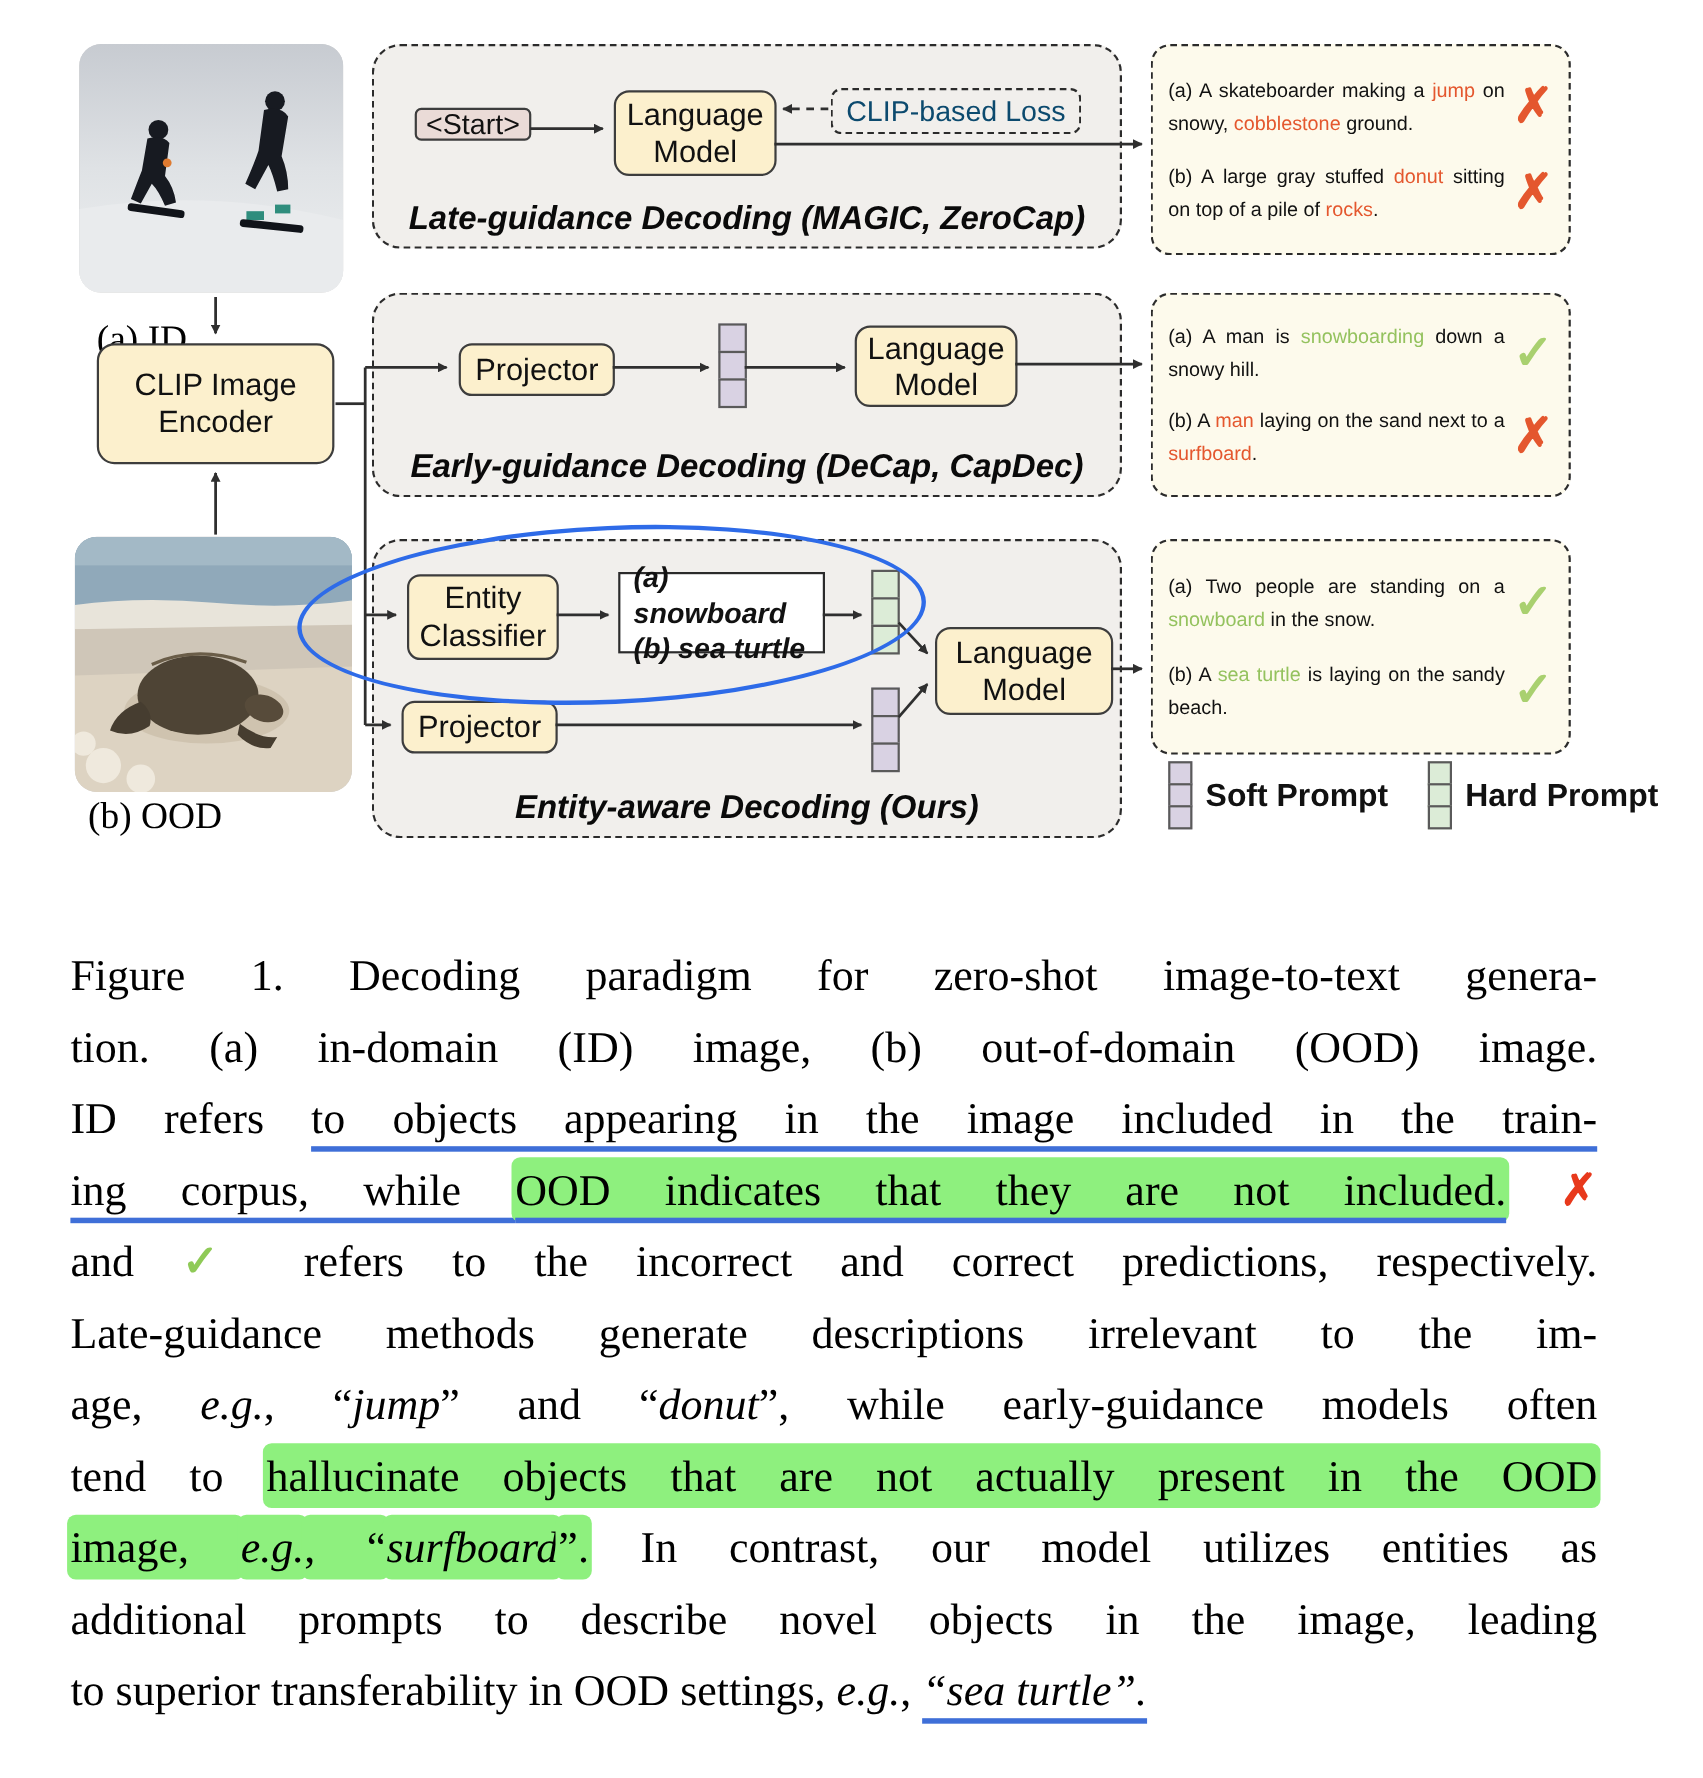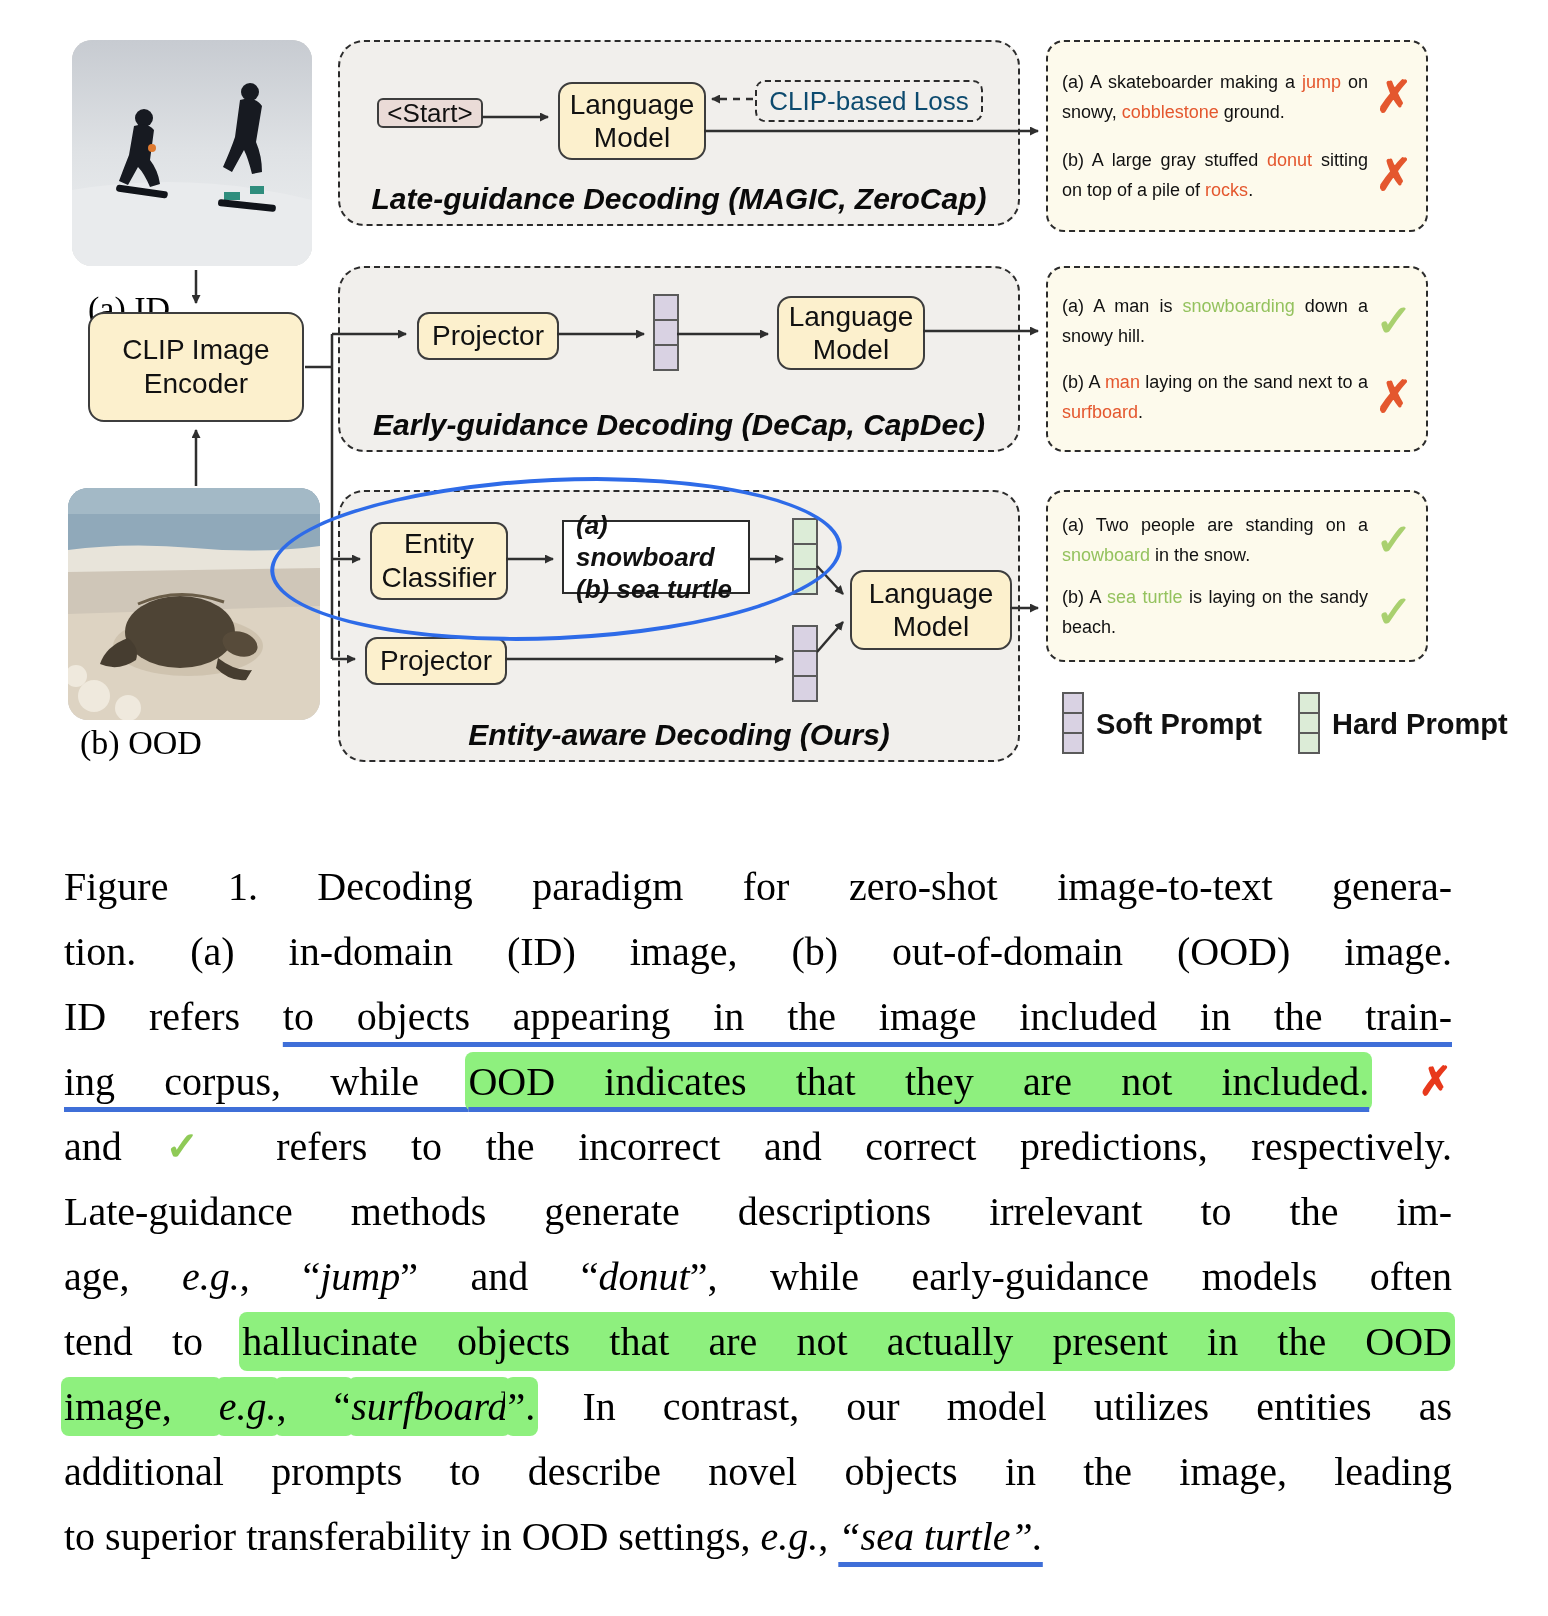--- a/index.html
+++ b/index.html
@@ -54,21 +54,21 @@
   .stack3s { left:452px; top:135px; }
 
   .ellipse { position:absolute; left:270px; top:478px; width:572px; height:162px; border:4.5px solid #2e6be8;
              border-radius:50%; z-index:6; transform:rotate(-2.5deg); pointer-events:none; }
 
   .out-box { position:absolute; left:1046px; width:382px; background:#fdfaec; border:2.5px dashed #2b2b2b;
              border-radius:18px; z-index:2; display:flex; flex-direction:column; justify-content:space-evenly;
              padding:6px 10px 6px 14px; }
   .o1 { top:40px;  height:192px; }
   .o2 { top:266px; height:186px; }
-  .o3 { top:490px; height:172px; }
+  .o3 { top:490px; height:196px; }
   .out-item { display:flex; align-items:center; }
   .out-text { flex:1; font-size:18px; line-height:30px; color:#111; text-align:justify; padding-right:4px; }
   .out-text .org { color:#e4572e; }
   .out-text .grn { color:#94c25e; }
   .out-mark { width:44px; font-size:44px; font-weight:bold; text-align:center; line-height:44px; }
   .out-mark.cross { color:#e4572e; }
   .out-mark.check { color:#a9d06f; }
 
   .legend { position:absolute; left:1062px; top:694px; display:flex; align-items:center; z-index:2; }
   .legend .stack { position:static; margin-right:12px; }

